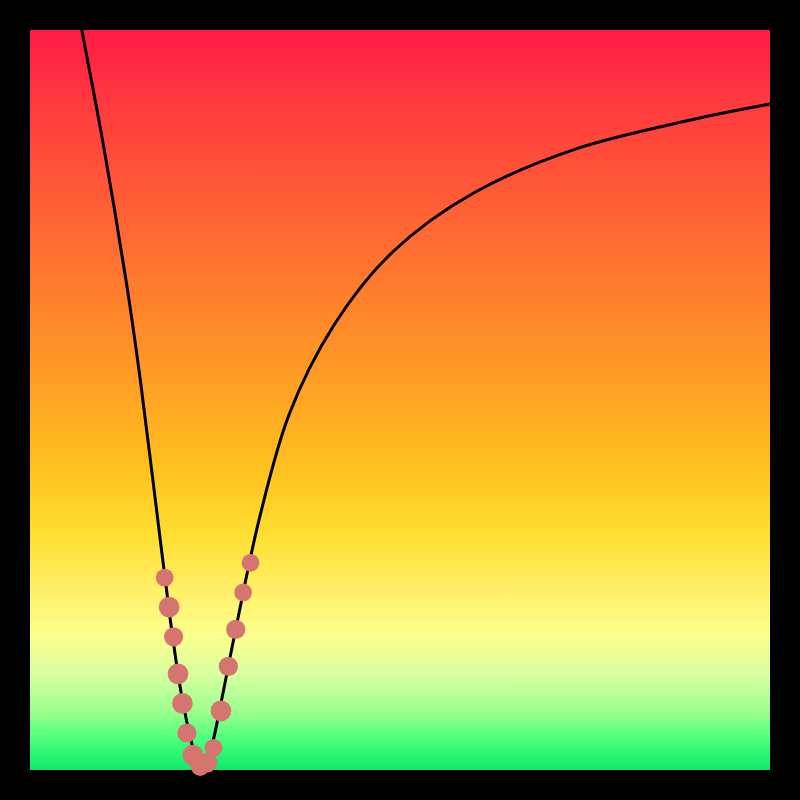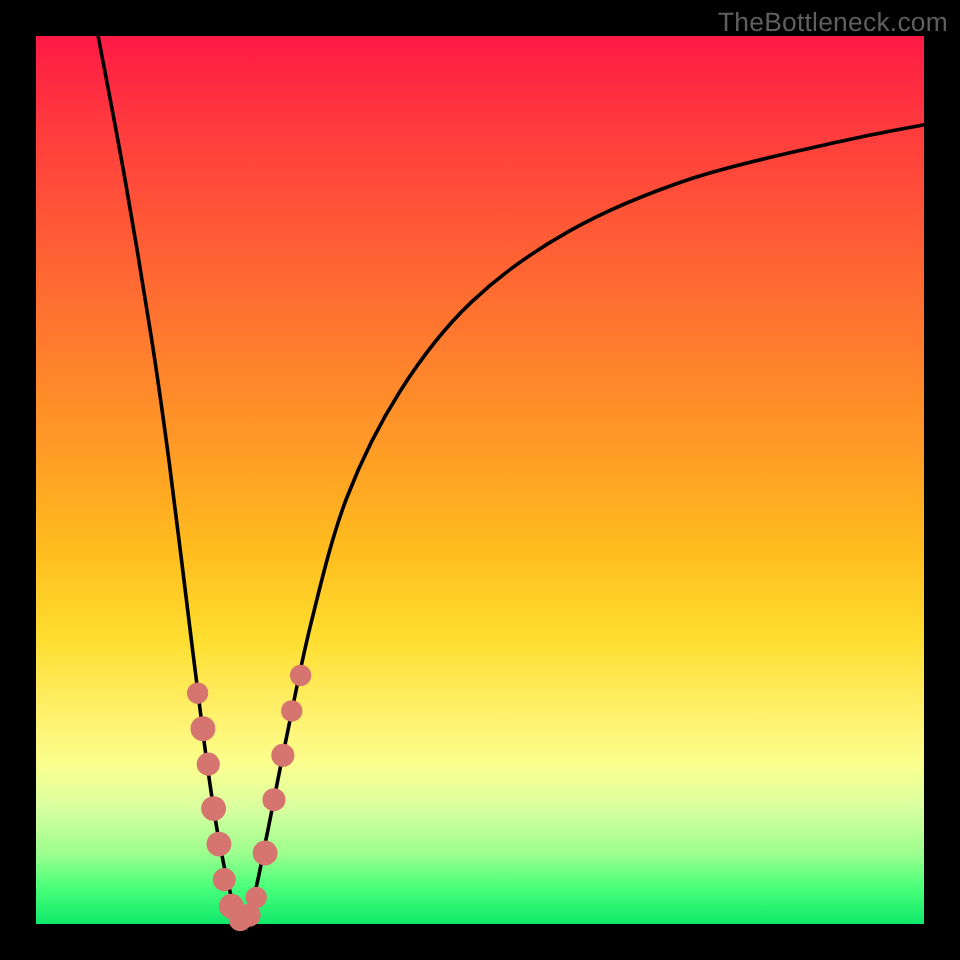--- a/index.html
+++ b/index.html
@@ -66,21 +66,20 @@
   }
   .dot {
     fill: #d6746f;
     stroke: none;
   }
 </style>
 </head>
 <body>
 
 <div class="stage">
-  <div class="watermark">TheBottleneck.com</div>
 
   <div class="plot">
     <svg class="curve" viewBox="0 0 740 740" preserveAspectRatio="none">
       <path id="curve-left" d="M 51.800000000000004 0 C 55.5 19.73333333333333, 66.6 76.46666666666664, 74 118.39999999999998 C 81.4 160.33333333333331, 90.03333333333333 212.1333333333333, 96.2 251.59999999999997 C 102.36666666666667 291.0666666666666, 106.06666666666666 318.2, 111 355.2 C 115.93333333333334 392.2, 120.86666666666667 434.1333333333333, 125.80000000000001 473.6 C 130.73333333333335 513.0666666666667, 136.28333333333333 559.9333333333334, 140.6 592 C 144.91666666666666 624.0666666666666, 148 645.0333333333333, 151.7 666 C 155.39999999999998 686.9666666666667, 159.71666666666667 705.4666666666666, 162.8 717.8 C 165.88333333333335 730.1333333333333, 168.9666666666667 736.3, 170.20000000000002 740"></path>
       <path id="curve-right" d="M 170.20000000000002 740 C 172.05 736.3, 177.6 730.1333333333333, 181.29999999999998 717.8 C 184.99999999999997 705.4666666666666, 188.08333333333334 686.9666666666667, 192.4 666 C 196.71666666666667 645.0333333333333, 201.03333333333336 621.6, 207.20000000000002 592 C 213.36666666666667 562.4, 220.76666666666668 522.9333333333333, 229.4 488.4 C 238.03333333333333 453.8666666666667, 246.66666666666669 416.8666666666667, 259 384.8 C 271.3333333333333 352.73333333333335, 286.1333333333333 323.1333333333333, 303.4 296 C 320.66666666666663 268.8666666666667, 339.16666666666663 244.20000000000002, 362.59999999999997 222 C 386.0333333333333 199.79999999999998, 413.16666666666663 180.06666666666663, 444 162.79999999999995 C 474.83333333333337 145.53333333333327, 510.6 130.73333333333332, 547.6 118.39999999999998 C 584.6 106.06666666666665, 633.9333333333334 96.19999999999995, 666 88.79999999999995 C 698.0666666666666 81.39999999999996, 727.6666666666666 76.46666666666665, 740 74"></path>
       <g id="markers">
           <circle cx="134.68" cy="547.6" r="8.88" class="dot"></circle>
           <circle cx="139.12" cy="577.2" r="10.36" class="dot"></circle>
           <circle cx="143.55999999999997" cy="606.8" r="9.620000000000001" class="dot"></circle>
           <circle cx="148" cy="643.8" r="10.36" class="dot"></circle>

